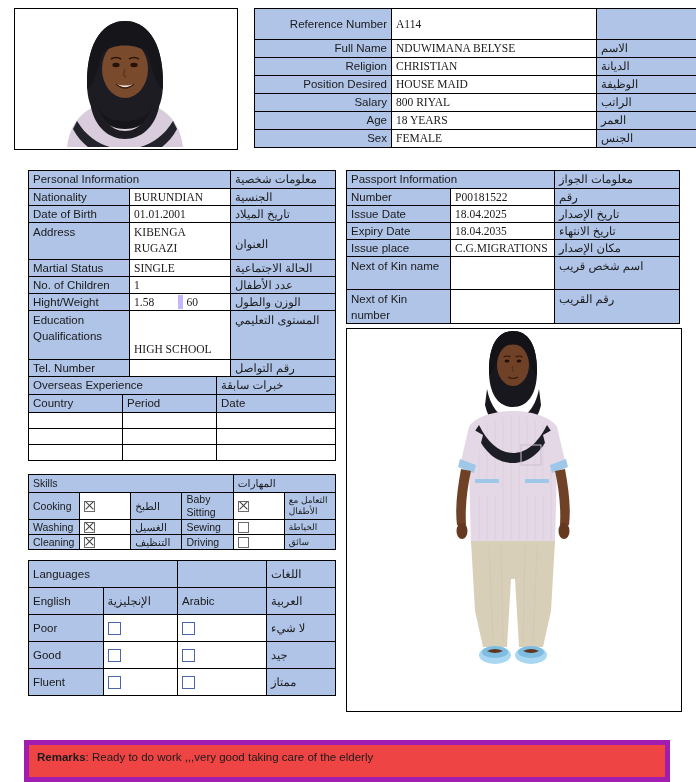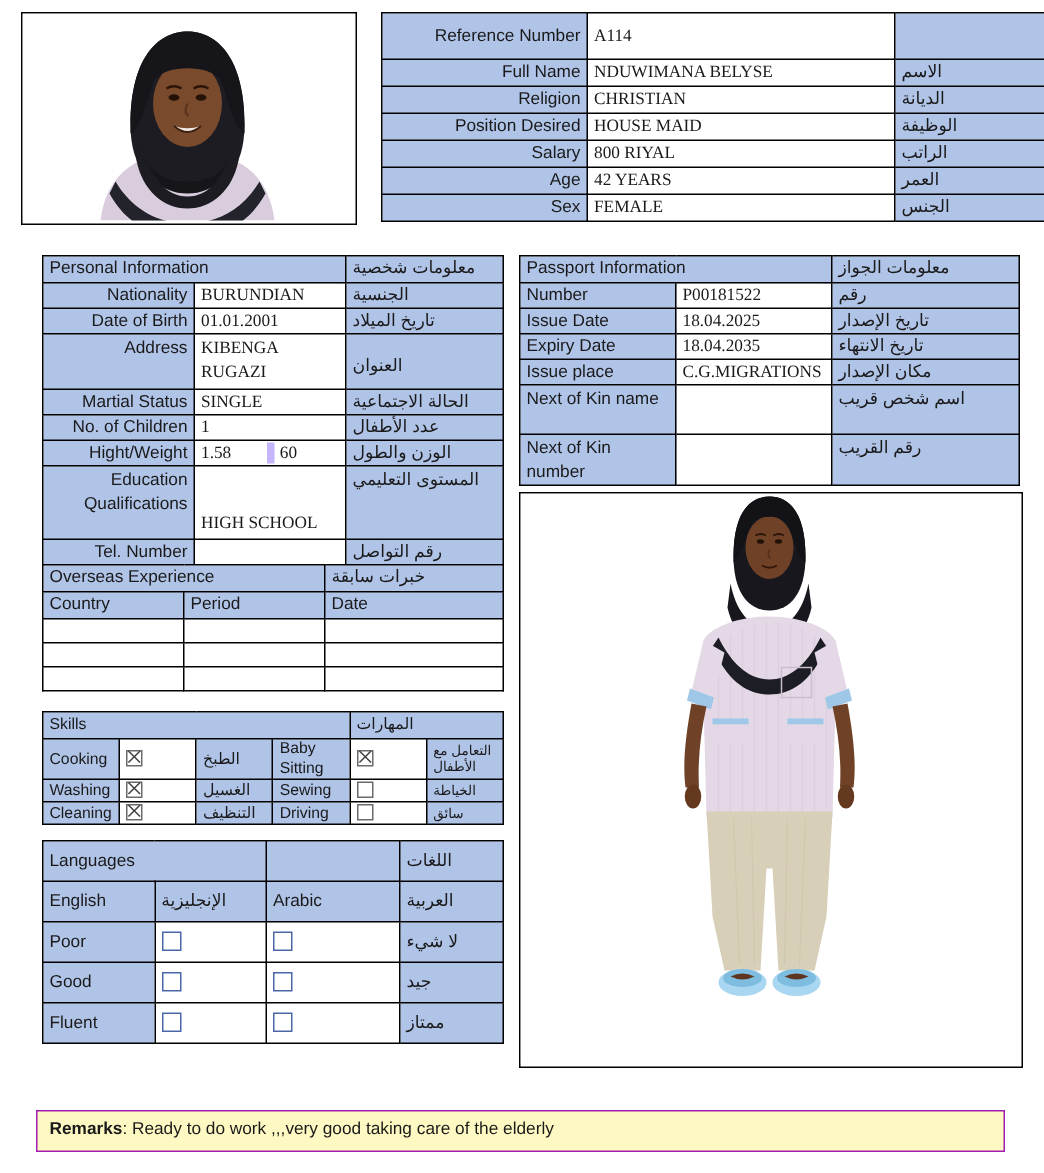--- a/index.html
+++ b/index.html
@@ -80,21 +80,21 @@
   #top-table td.lbl { width: 128px; text-align: right; }
   #top-table td.vv  { width: 196px; }
   #top-table td.arr { width: 104px; }
 
   
   #personal-table {
     position: absolute;
     left: 28px; top: 170px;
     width: 308px;
   }
-  #personal-table td.lbl { width: 97px; text-align: right; }
+  #personal-table td.lbl { width: 97px; }
 
   #overseas-table {
     position: absolute;
     left: 28px; top: 376px;
     width: 308px;
   }
   #overseas-table td { height: 15px; }
 
   #skills-table {
     position: absolute;
@@ -125,23 +125,23 @@
     width: 334px; height: 382px;
     border: 1px solid #000;
     background: #fff;
     overflow: hidden;
   }
 
   
   #remarks-bar {
     position: absolute;
     left: 24px; top: 740px;
-    width: 646px; height: 28px;
-    background: #fef9c3;
-    border: 1px solid #a21caf;
+    width: 646px; height: 42px;
+    background: #ef4444;
+    border: 5px solid #a21caf;
     font-size: 11.5px;
     padding: 6px 8px 0 8px;
     box-sizing: border-box;
   }
   #remarks-bar b { font-weight: bold; }
 
   
   .cbox {
     display: inline-block;
     width: 9px; height: 9px;
@@ -231,21 +231,21 @@
         <td class="white vv val">HOUSE MAID</td>
         <td class="blue arr ar">الوظيفة</td>
       </tr>
       <tr>
         <td class="blue lbl" style="height:17px">Salary</td>
         <td class="white vv val">800 RIYAL</td>
         <td class="blue arr ar">الراتب</td>
       </tr>
       <tr>
         <td class="blue lbl" style="height:17px">Age</td>
-        <td class="white vv val">42 YEARS</td>
+        <td class="white vv val">18 YEARS</td>
         <td class="blue arr ar">العمر</td>
       </tr>
       <tr>
         <td class="blue lbl" style="height:17px">Sex</td>
         <td class="white vv val">FEMALE</td>
         <td class="blue arr ar">الجنس</td>
       </tr>
     </tbody>
   </table>
 </div>

